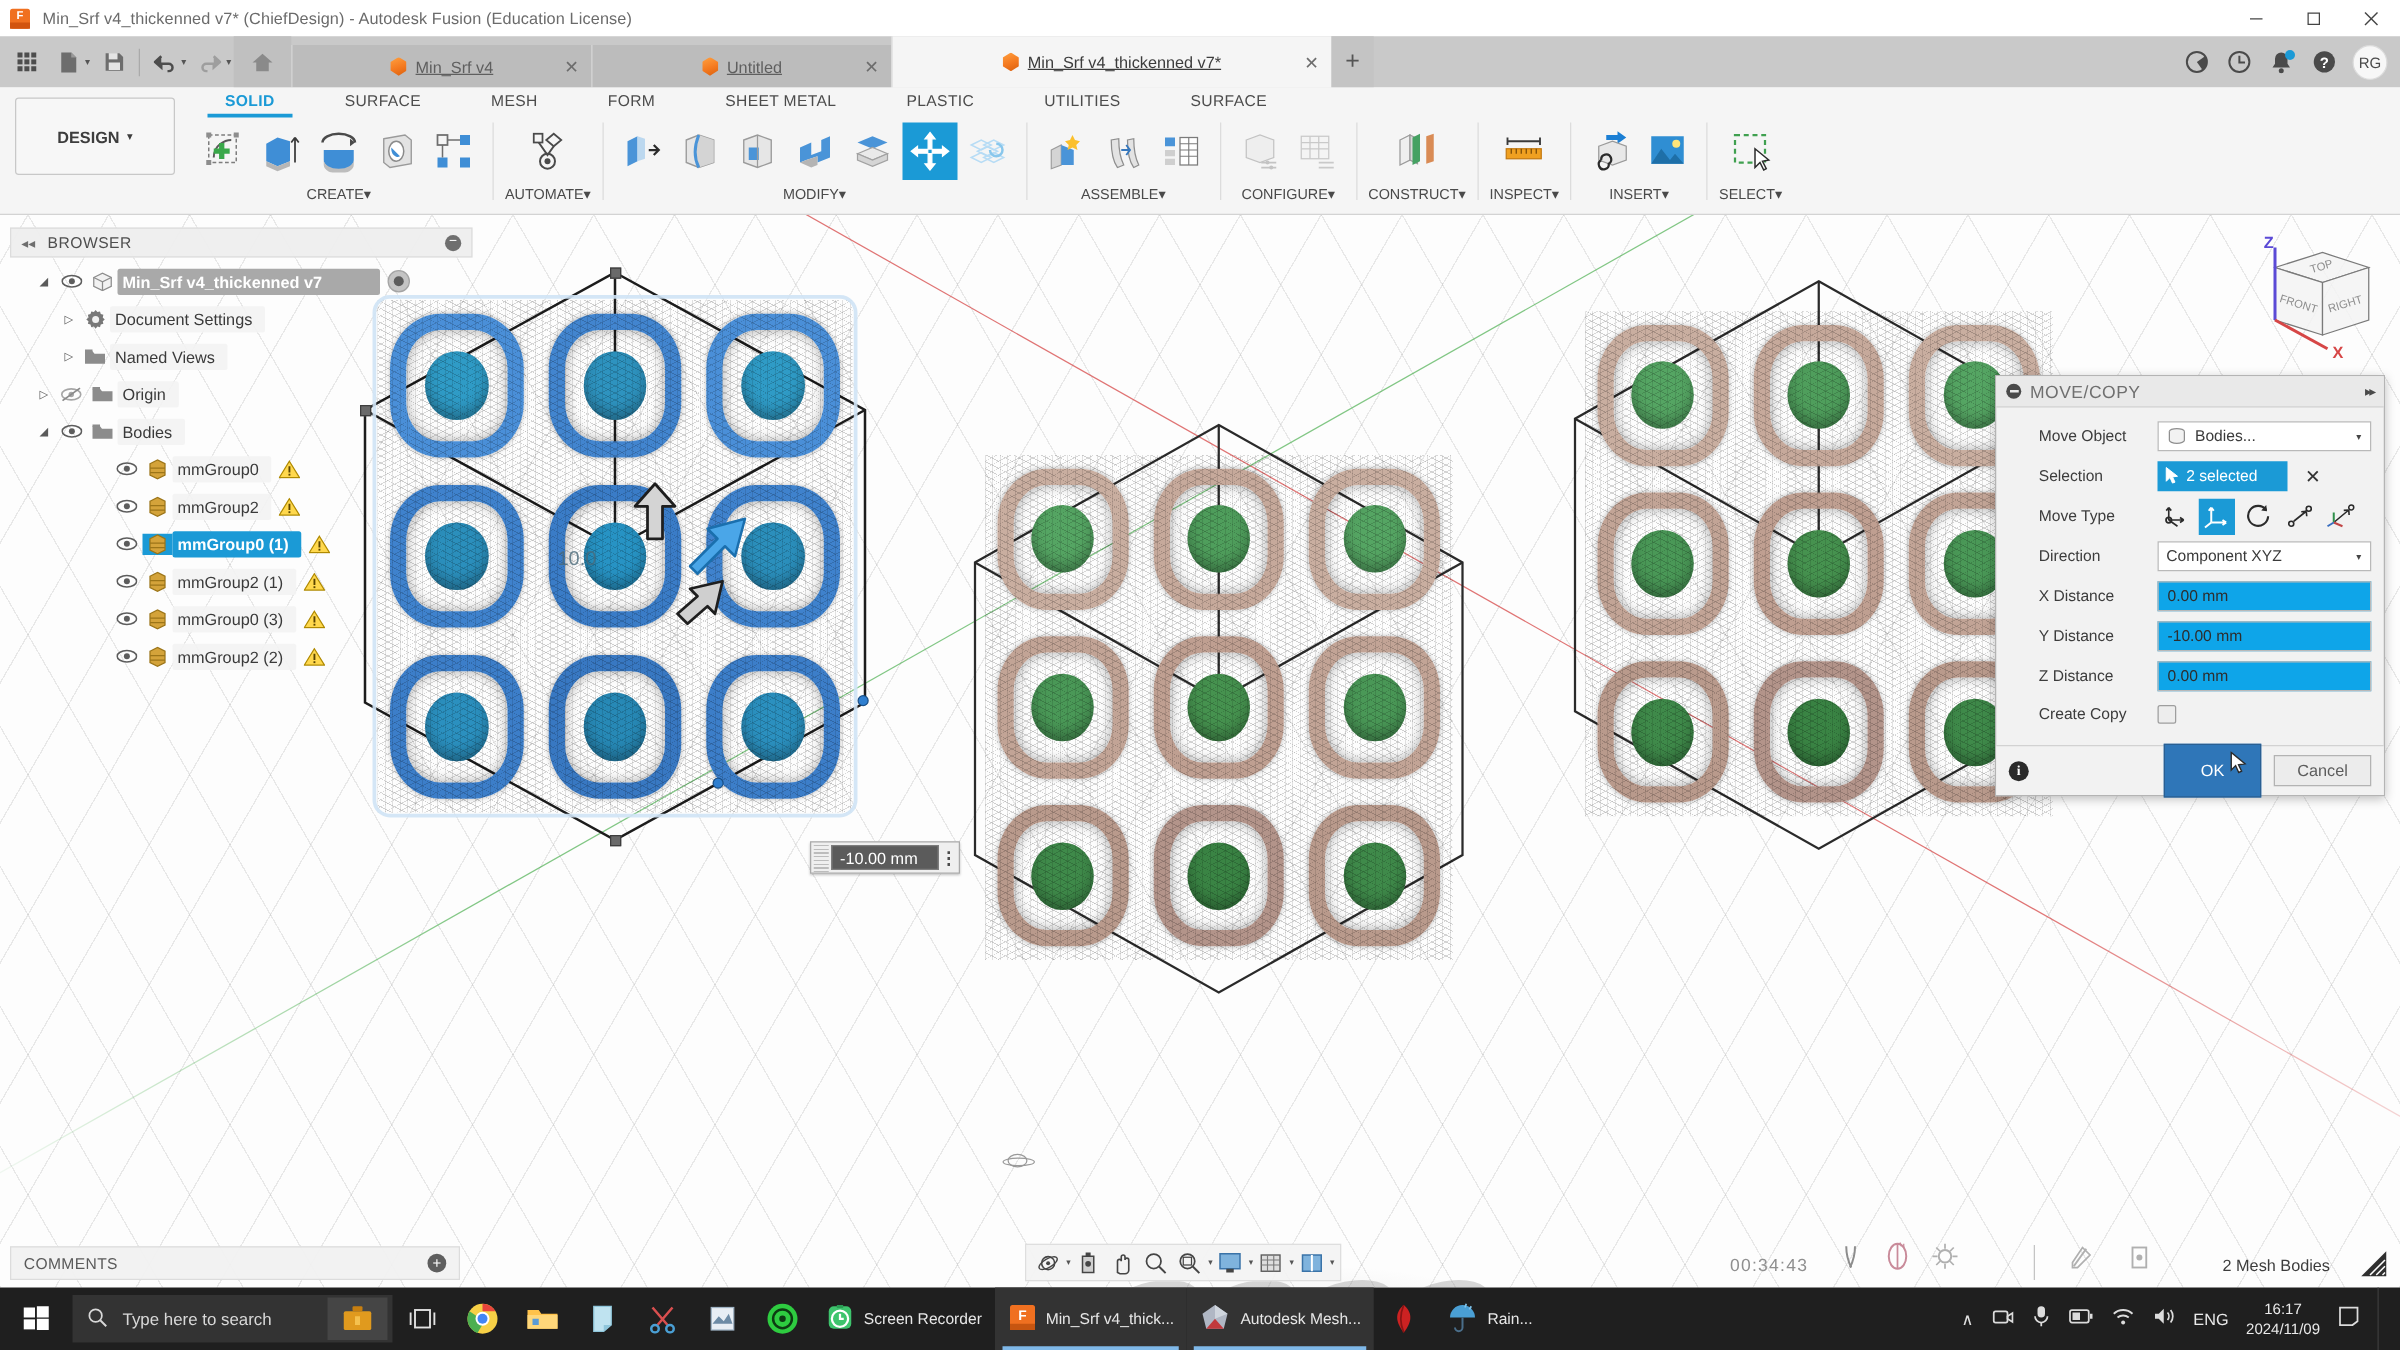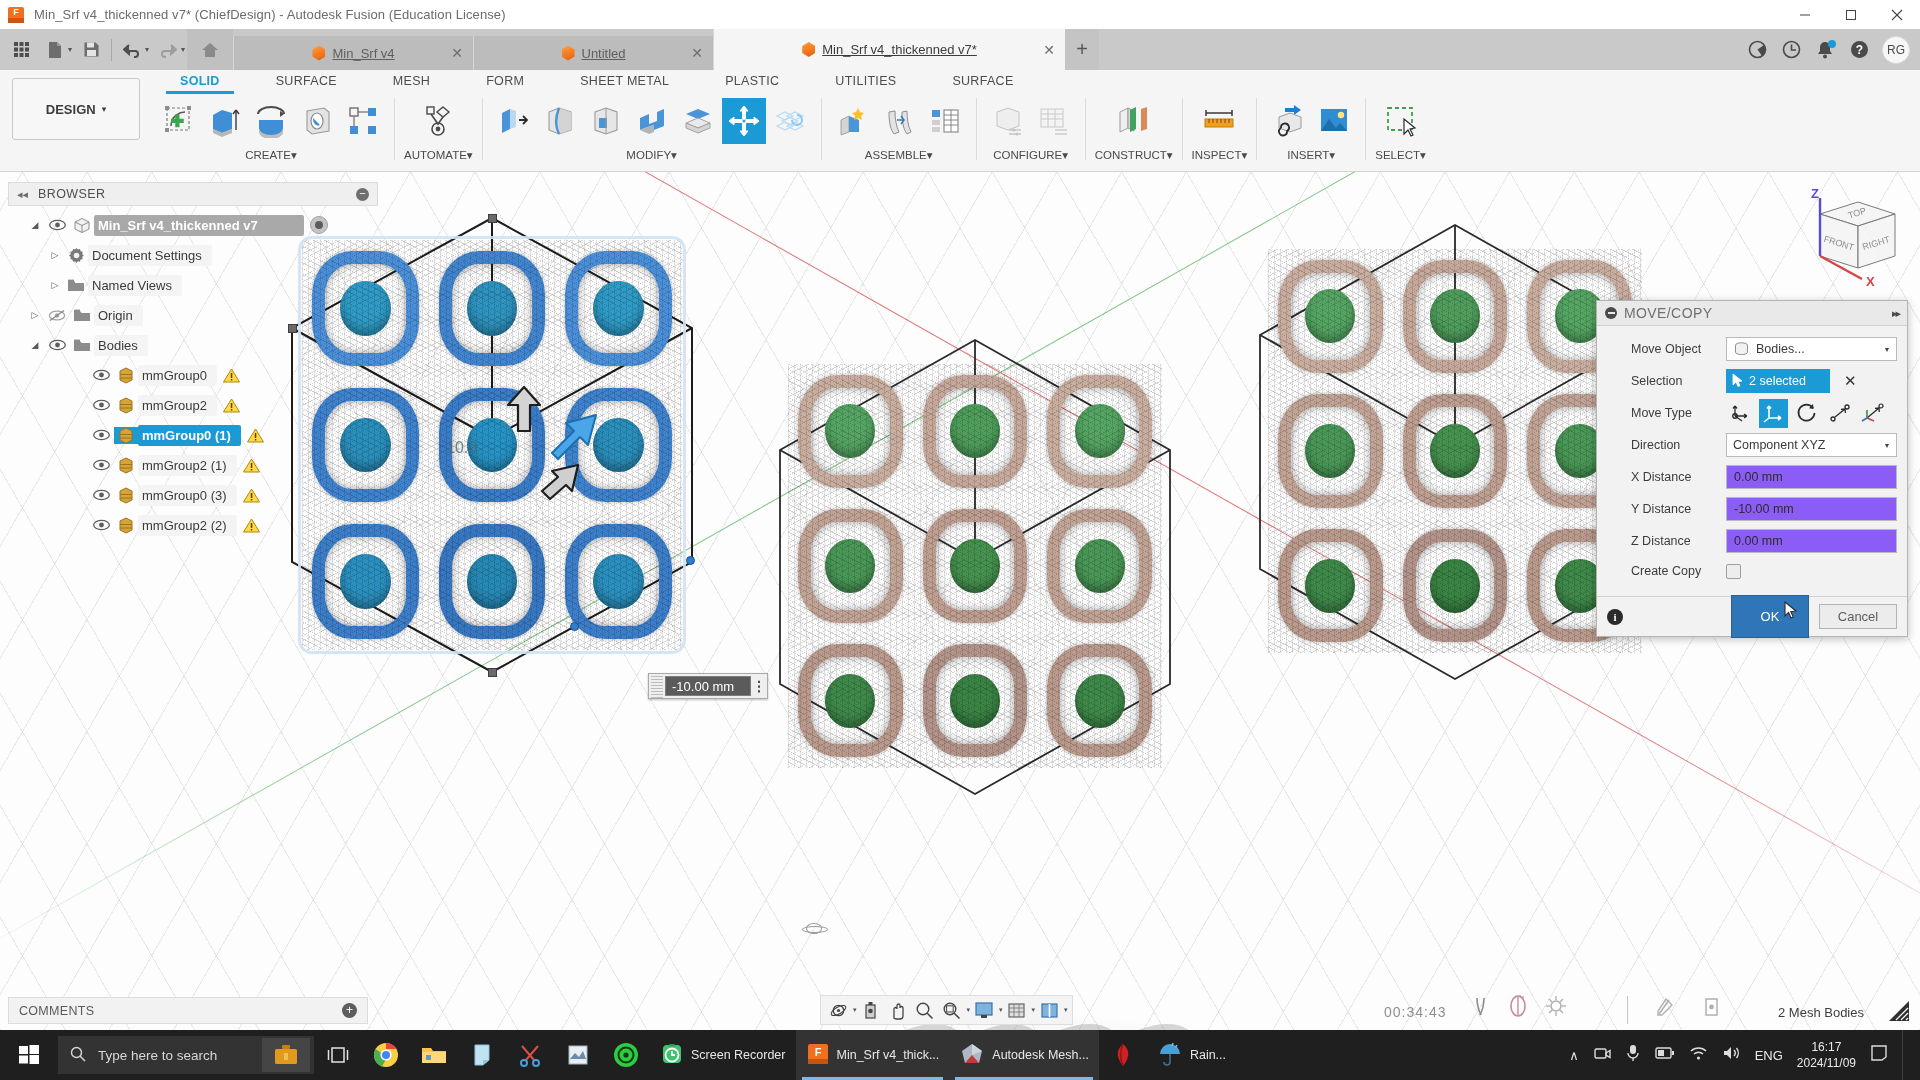--- a/index.html
+++ b/index.html
@@ -308,21 +308,21 @@
     display: flex; align-items: center; padding: 0 10px 0 6px; font-size: 12.5px;
   }
   .sel-chip .cursor-ico { margin-right: 6px; }
   .sel-x { margin-left: 14px; color: #333; font-size: 15px; }
   .movetypes { display: flex; align-items: center; gap: 4px; }
   .mt {
     width: 29px; height: 29px; display: flex; align-items: center; justify-content: center;
   }
   .mt.active { background: #1b9ad6; }
   .dinput {
-    flex: 1; height: 24px; background: #8b5cf6; border: 1px solid #b9b9b9;
+    flex: 1; height: 24px; background: #0ea5e9; border: 1px solid #b9b9b9;
     display: flex; align-items: center; padding: 0 7px; font-size: 12.5px; color: #2d2d2d; text-align: right;
   }
   .dcheck {
     width: 15px; height: 15px; background: #ededed; border: 1px solid #9e9e9e; border-radius: 2px;
   }
   .dlg-foot {
     border-top: 1px solid #d2d2d2; height: 40px; display: flex; align-items: center;
     padding: 0 10px; background: #f2f2f2;
   }
   .info-dot {

